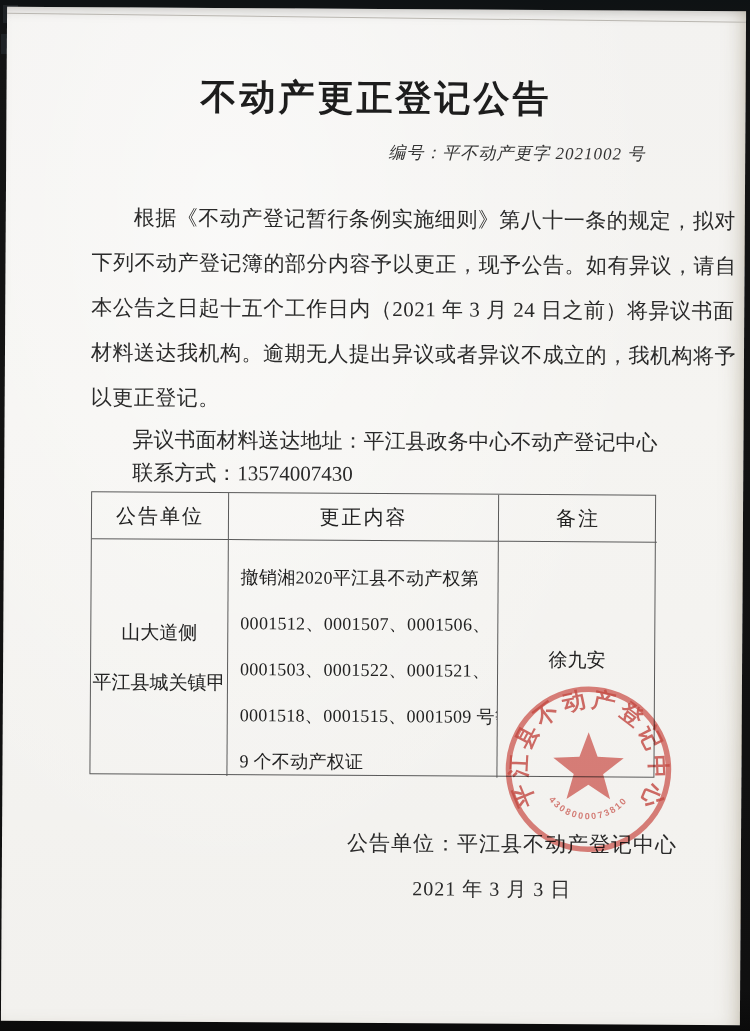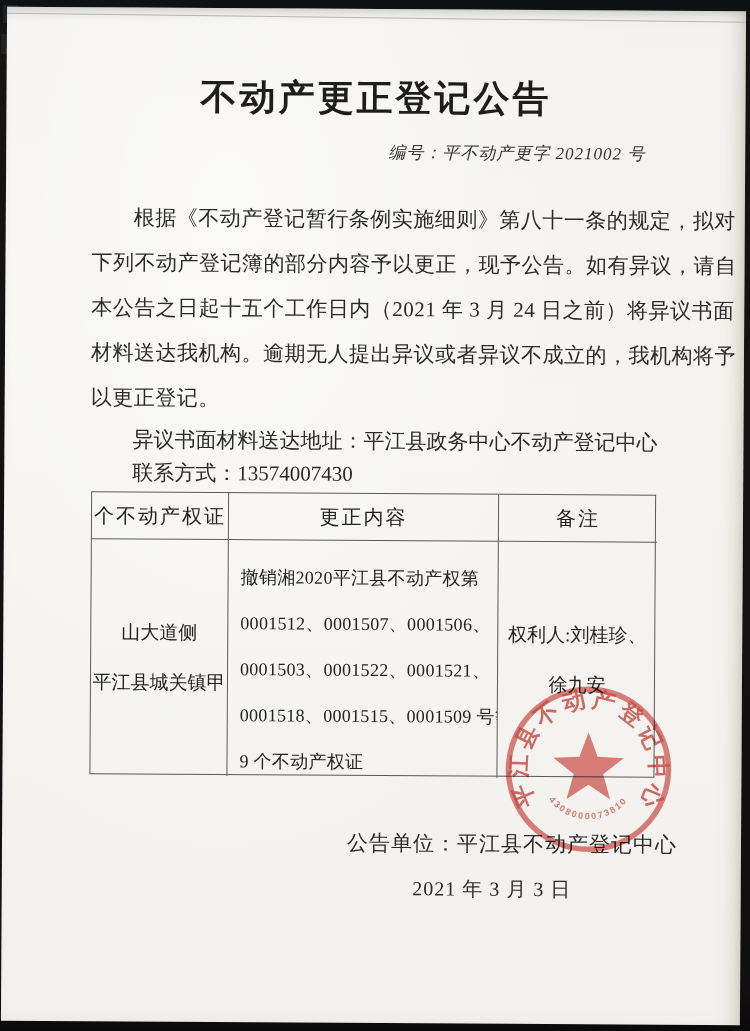--- a/index.html
+++ b/index.html
@@ -79,37 +79,36 @@
     <div class="body-line">下列不动产登记簿的部分内容予以更正，现予公告。如有异议，请自</div>
     <div class="body-line">本公告之日起十五个工作日内（2021 年 3 月 24 日之前）将异议书面</div>
     <div class="body-line">材料送达我机构。逾期无人提出异议或者异议不成立的，我机构将予</div>
     <div class="body-line">以更正登记。</div>
   </div>
 
   <div class="addr-line">异议书面材料送达地址：平江县政务中心不动产登记中心</div>
   <div class="contact-line">联系方式：13574007430</div>
 
   <div class="notice-table">
-    <div class="cell th">个不动产权证</div>
+    <div class="cell th">公告单位</div>
     <div class="cell th">更正内容</div>
     <div class="cell th">备注</div>
 
     <div class="cell last-row td-loc">
       <div>山大道侧</div>
       <div>平江县城关镇甲</div>
     </div>
     <div class="cell last-row td-content">
       <div>撤销湘2020平江县不动产权第</div>
       <div>0001512、0001507、0001506、</div>
       <div>0001503、0001522、0001521、</div>
       <div>0001518、0001515、0001509 号等</div>
       <div>9 个不动产权证</div>
     </div>
     <div class="cell last-row td-remark">
-      <div>权利人:刘桂珍、</div>
       <div>徐九安</div>
     </div>
   </div>
 
   <div class="footer-issuer">公告单位：平江县不动产登记中心</div>
   <div class="footer-date">2021 年 3 月 3 日</div>
 
   <svg class="seal" viewBox="0 0 178 178" aria-hidden="true">
     <defs>
       <path id="ringPath" d="M 38.2 124.6 A 62 62 0 1 1 139.8 124.6" fill="none"></path>

